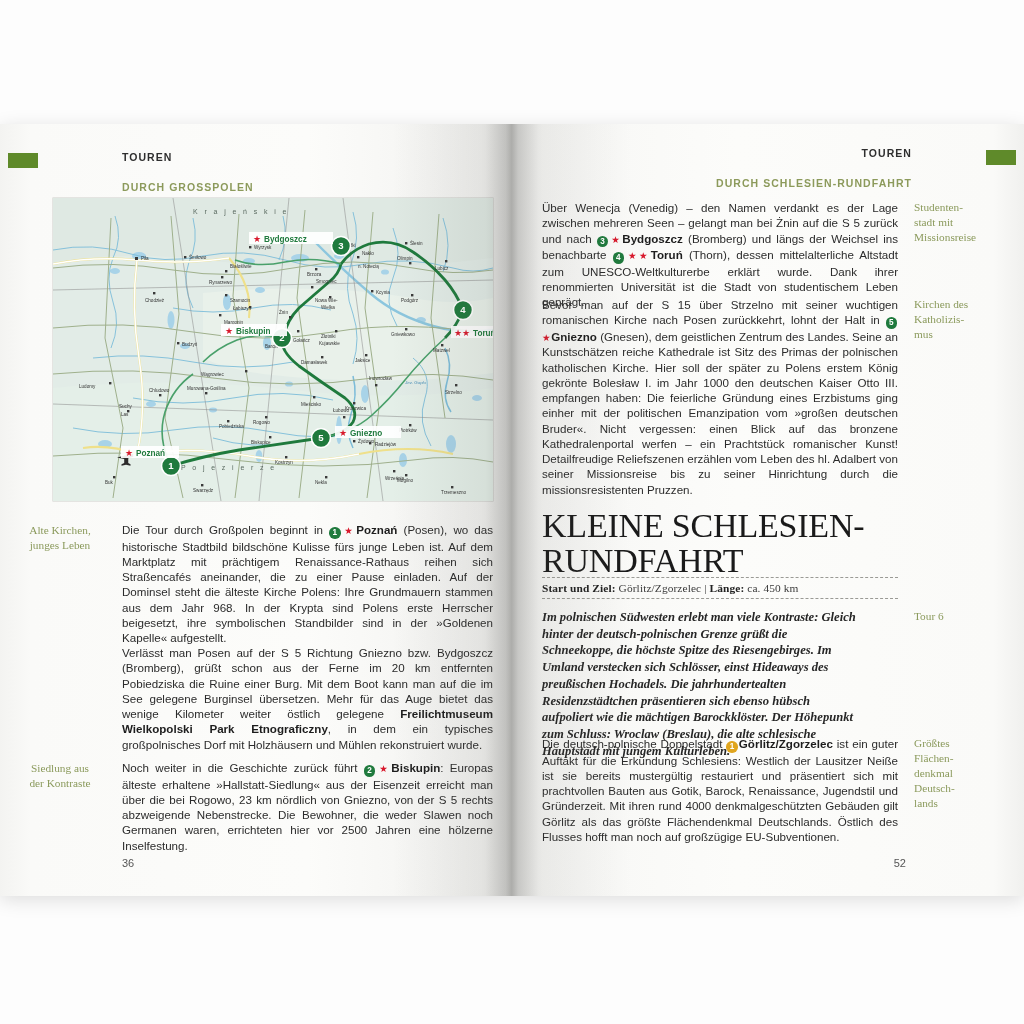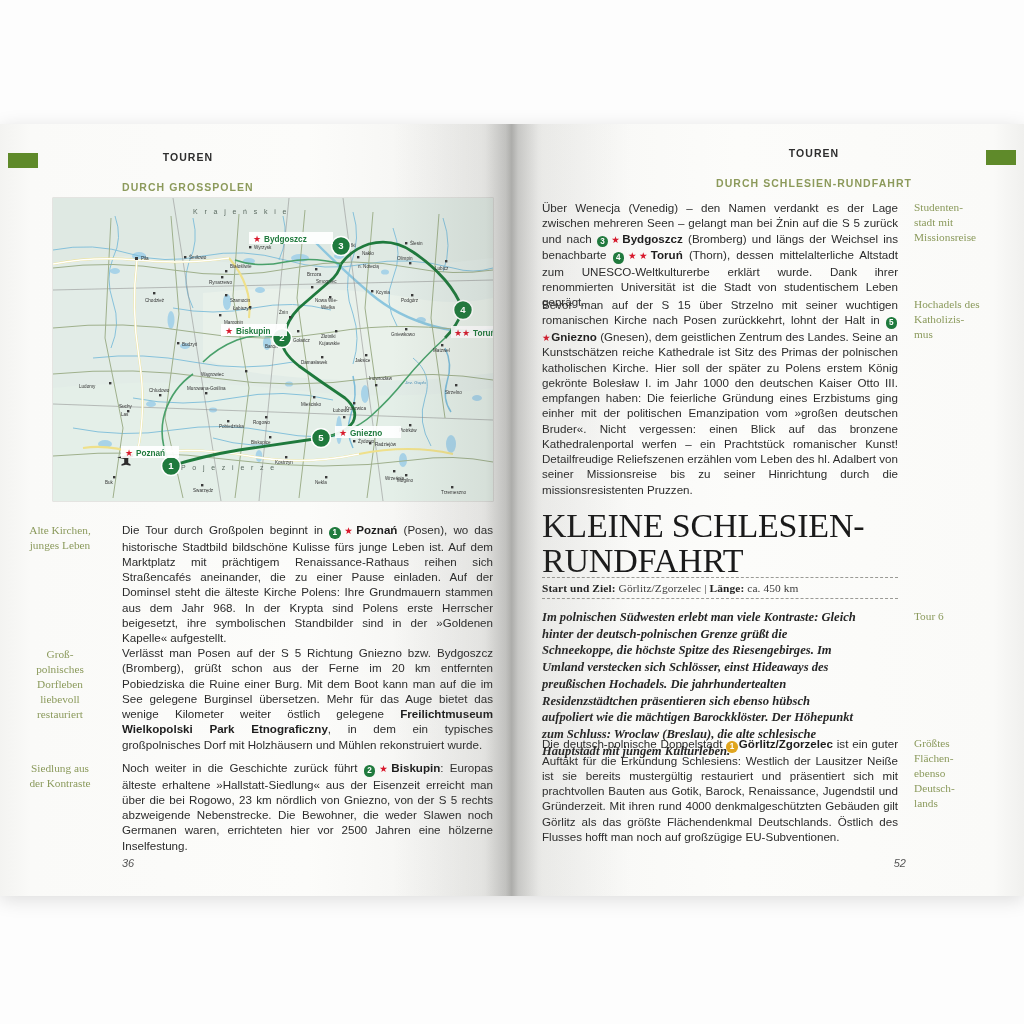--- a/index.html
+++ b/index.html
@@ -43,21 +43,21 @@
   .gs-right { left: 512px; background: linear-gradient(to left,  rgba(0,0,0,0) 0%, rgba(90,90,85,0.09) 78%, rgba(70,70,66,0.24) 100%); }
 
   
   .runhead {
     position: absolute;
     font-size: 10.5px;
     letter-spacing: 1.05px;
     font-weight: bold;
     line-height: 1.32;
   }
-  .runhead .l1 { color: #2e2e2e; text-align: center; }
+  .runhead .l1 { color: #2e2e2e; }
   .runhead .l2 { color: #8c9a5b; margin-top: 16px; }
   .rh-left  { left: 122px; top: 27px; text-align: left; }
   .rh-right { right: 112px; top: 23px; text-align: right; }
 
   .tabmark {
     position: absolute;
     width: 30px; height: 15px;
     background: #5f8a2a;
   }
   .tab-left  { left: 8px;  top: 29px; }
@@ -146,21 +146,20 @@
     letter-spacing: 0.1px;
   }
   .factline b { font-weight: bold; color:#212121; }
 
   
   .folio {
     position: absolute;
     font-size: 11px;
     color: #555;
     top: 733px;
-    font-style: italic;
   }
   .folio-left  { left: 122px; }
   .folio-right { right: 118px; }
 </style>
 </head>
 <body>
 
 <div id="stage">
   <div class="spread">
 
@@ -457,25 +456,20 @@
             <text x="286" y="238" font-family="Liberation Sans, sans-serif" font-size="9" fill="#d8192c">★</text>
             <text x="297" y="238" font-family="Liberation Sans, sans-serif" font-size="8.2" font-weight="bold" fill="#1f7a3d">Gniezno</text>
           </g>
         </svg>
       </div>
 
       <div class="marginnote" style="left:14px; top:399px; white-space:pre-line;">Alte Kirchen,
 junges Leben</div>
       <div class="body" style="left:122px; top:398px; width:371px;">Die Tour durch Großpolen beginnt in <span class="badge">1</span><span class="stars">★</span><b>Poznań</b> (Posen), wo das historische Stadtbild bildschöne Kulisse fürs junge Leben ist. Auf dem Marktplatz mit prächtigem Renaissance-Rathaus reihen sich Straßencafés aneinander, die zu einer Pause einladen. Auf der Dominsel steht die älteste Kirche Polens: Ihre Grundmauern stammen aus dem Jahr 968. In der Krypta sind Polens erste Herrscher beigesetzt, ihre symbolischen Standbilder sind in der »Goldenen Kapelle« aufgestellt.</div>
 
-      <div class="marginnote" style="left:14px; top:523px; white-space:pre-line;">Groß-
-polnisches
-Dorfleben
-liebevoll
-restauriert</div>
       <div class="body" style="left:122px; top:521px; width:371px;">Verlässt man Posen auf der S 5 Richtung Gniezno bzw. Bydgoszcz (Bromberg), grüßt schon aus der Ferne im 20 km entfernten Pobiedziska die Ruine einer Burg. Mit dem Boot kann man auf die im See gelegene Burginsel übersetzen. Mehr für das Auge bietet das wenige Kilometer weiter östlich gelegene <b>Freilichtmuseum Wielkopolski Park Etnograficzny</b>, in dem ein typisches großpolnisches Dorf mit Holzhäusern und Mühlen rekonstruiert wurde.</div>
 
       <div class="marginnote" style="left:14px; top:637px; white-space:pre-line;">Siedlung aus
 der Kontraste</div>
       <div class="body" style="left:122px; top:636px; width:371px;">Noch weiter in die Geschichte zurück führt <span class="badge">2</span><span class="stars">★</span><b>Biskupin</b>: Europas älteste erhaltene »Hallstatt-Siedlung« aus der Eisenzeit erreicht man über die bei Rogowo, 23 km nördlich von Gniezno, von der S 5 rechts abzweigende Nebenstrecke. Die Bewohner, die weder Slawen noch Germanen waren, errichteten hier vor 2500 Jahren eine hölzerne Inselfestung.</div>
 
       <div class="folio folio-left">36</div>
     </div>
 
     <div class="page page-right">
@@ -486,42 +480,42 @@
         <div class="l1">TOUREN</div>
         <div class="l2">DURCH SCHLESIEN-RUNDFAHRT</div>
       </div>
 
       <div class="body" style="left:30px; top:76px; width:356px;">Über Wenecja (Venedig) – den Namen verdankt es der Lage zwischen mehreren Seen – gelangt man bei Żnin auf die S 5 zurück und nach <span class="badge">3</span><span class="stars">★</span><b>Bydgoszcz</b> (Bromberg) und längs der Weichsel ins benachbarte <span class="badge">4</span><span class="stars">★★</span><b>Toruń</b> (Thorn), dessen mittelalterliche Altstadt zum UNESCO-Weltkulturerbe erklärt wurde. Dank ihrer renommierten Universität ist die Stadt von studentischem Leben geprägt.</div>
       <div class="marginnote mn-right" style="left:402px; top:76px; white-space:pre-line;">Studenten-
 stadt mit
 Missionsreise</div>
 
       <div class="body" style="left:30px; top:173px; width:356px;">Bevor man auf der S 15 über Strzelno mit seiner wuchtigen romanischen Kirche nach Posen zurückkehrt, lohnt der Halt in <span class="badge">5</span><span class="stars">★</span><b>Gniezno</b> (Gnesen), dem geistlichen Zentrum des Landes. Seine an Kunstschätzen reiche Kathedrale ist Sitz des Primas der polnischen katholischen Kirche. Hier soll der später zu Polens erstem König gekrönte Bolesław I. im Jahr 1000 den deutschen Kaiser Otto III. empfangen haben: Die feierliche Gründung eines Erzbistums ging einher mit der politischen Emanzipation vom »großen deutschen Bruder«. Nicht vergessen: einen Blick auf das bronzene Kathedralenportal werfen – ein Prachtstück romanischer Kunst! Detailfreudige Reliefszenen erzählen vom Leben des hl. Adalbert von seiner Missionsreise bis zu seiner Hinrichtung durch die missionsresistenten Pruzzen.</div>
-      <div class="marginnote mn-right" style="left:402px; top:173px; white-space:pre-line;">Hochadels des
+      <div class="marginnote mn-right" style="left:402px; top:173px; white-space:pre-line;">Kirchen des
 Katholizis-
 mus</div>
 
       <div class="chapter-title" style="left:30px; top:384px; width:360px;">
         <div>KLEINE SCHLESIEN-</div>
         <div>RUNDFAHRT</div>
       </div>
 
       <div class="factline-wrap" style="left:30px; top:453px; width:356px;">
         <div class="dashrule"></div>
         <div class="factline"><b>Start und Ziel:</b> Görlitz/Zgorzelec | <b>Länge:</b> ca. 450 km</div>
         <div class="dashrule"></div>
       </div>
 
       <div class="body-italic" style="left:30px; top:485px; width:320px;">Im polnischen Südwesten erlebt man viele Kontraste: Gleich hinter der deutsch-polnischen Grenze grüßt die Schneekoppe, die höchste Spitze des Riesengebirges. Im Umland verstecken sich Schlösser, einst Hideaways des preußischen Hochadels. Die jahrhundertealten Residenzstädtchen präsentieren sich ebenso hübsch aufpoliert wie die mächtigen Barockklöster. Der Höhepunkt zum Schluss: Wroclaw (Breslau), die alte schlesische Hauptstadt mit jungem Kulturleben.</div>
       <div class="marginnote mn-right" style="left:402px; top:485px;">Tour 6</div>
 
       <div class="body" style="left:30px; top:612px; width:356px;">Die deutsch-polnische Doppelstadt <span class="badge gold">1</span><b>Görlitz/Zgorzelec</b> ist ein guter Auftakt für die Erkundung Schlesiens: Westlich der Lausitzer Neiße ist sie bereits mustergültig restauriert und präsentiert sich mit prachtvollen Bauten aus Gotik, Barock, Renaissance, Jugendstil und Gründerzeit. Mit ihren rund 4000 denkmalgeschützten Gebäuden gilt Görlitz als das größte Flächendenkmal Deutschlands. Östlich des Flusses hofft man noch auf großzügige EU-Subventionen.</div>
       <div class="marginnote mn-right" style="left:402px; top:612px; white-space:pre-line;">Größtes
 Flächen-
-ebenso
+denkmal
 Deutsch-
 lands</div>
 
       <div class="folio folio-right">52</div>
     </div>
 
     <div class="gutter-shade gs-left"></div>
     <div class="gutter-shade gs-right"></div>
   </div>
 </div>

